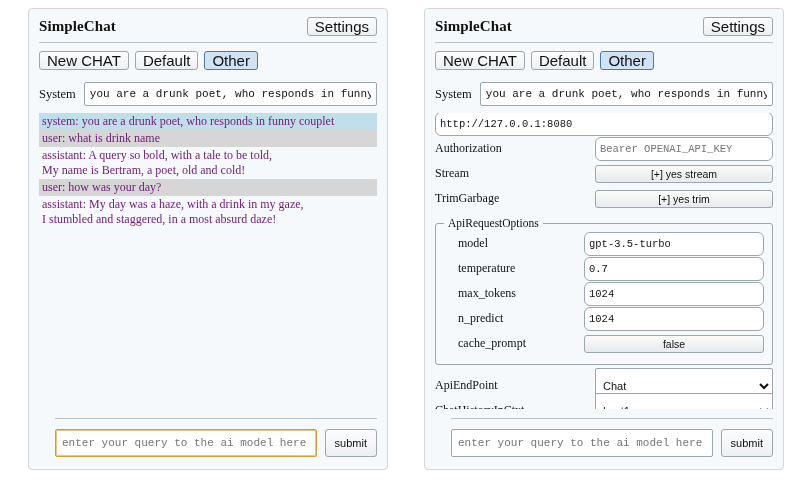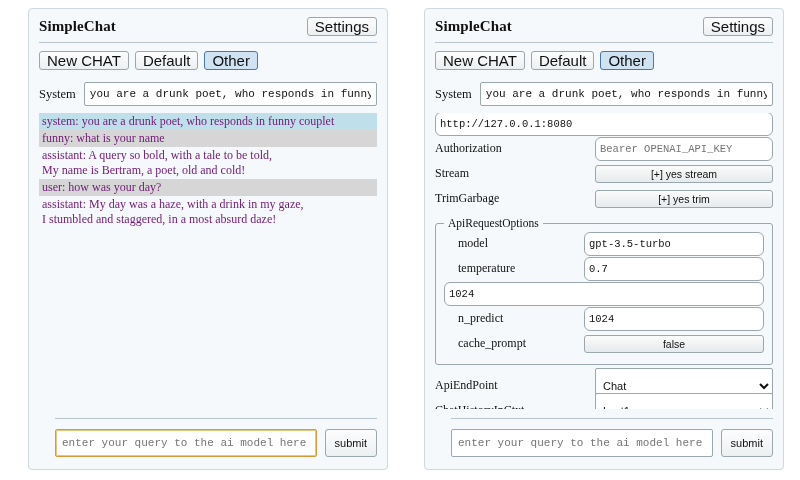--- a/index.html
+++ b/index.html
@@ -267,21 +267,21 @@
         <button class="btn selected">Other</button>
       </div>
 
       <div class="sysrow">
         <span class="sys-label">System</span>
         <input class="sys-input" type="text" value="you are a drunk poet, who responds in funny couplet" style="">
       </div>
 
       <div class="chat">
         <div class="msg system">system: you are a drunk poet, who responds in funny couplet</div>
-        <div class="msg user">funny: what is your name</div>
+        <div class="msg user">user: what is drink name</div>
         <div class="msg assistant">assistant: A query so bold, with a tale to be told,
 My name is Bertram, a poet, old and cold!</div>
         <div class="msg user">user: how was your day?</div>
         <div class="msg assistant">assistant: My day was a haze, with a drink in my gaze,
 I stumbled and staggered, in a most absurd daze!</div>
       </div>
 
       <div class="querybar">
         <input class="query-input focused" type="text" placeholder="enter your query to the ai model here" style="">
         <button class="submit-btn">submit</button>
@@ -349,20 +349,21 @@
           </div>
 
           <div class="srow">
             <span class="slabel">temperature</span>
             <span class="sfield">
               <input class="txtin" type="text" value="0.7" style="">
             </span>
           </div>
 
           <div class="srow">
+            <span class="slabel">max_tokens</span>
             <span class="sfield">
               <input class="txtin" type="text" value="1024" style="">
             </span>
           </div>
 
           <div class="srow">
             <span class="slabel">n_predict</span>
             <span class="sfield">
               <input class="txtin" type="text" value="1024" style="">
             </span>

